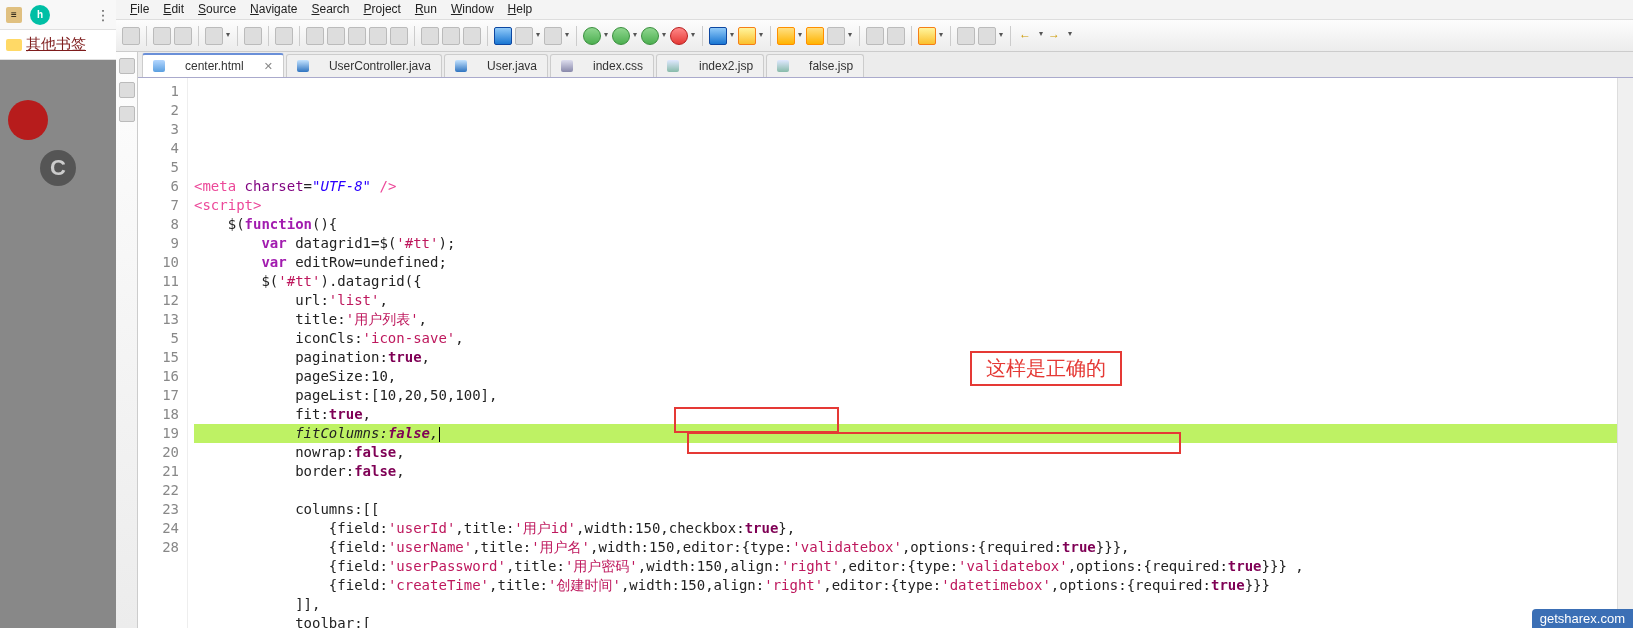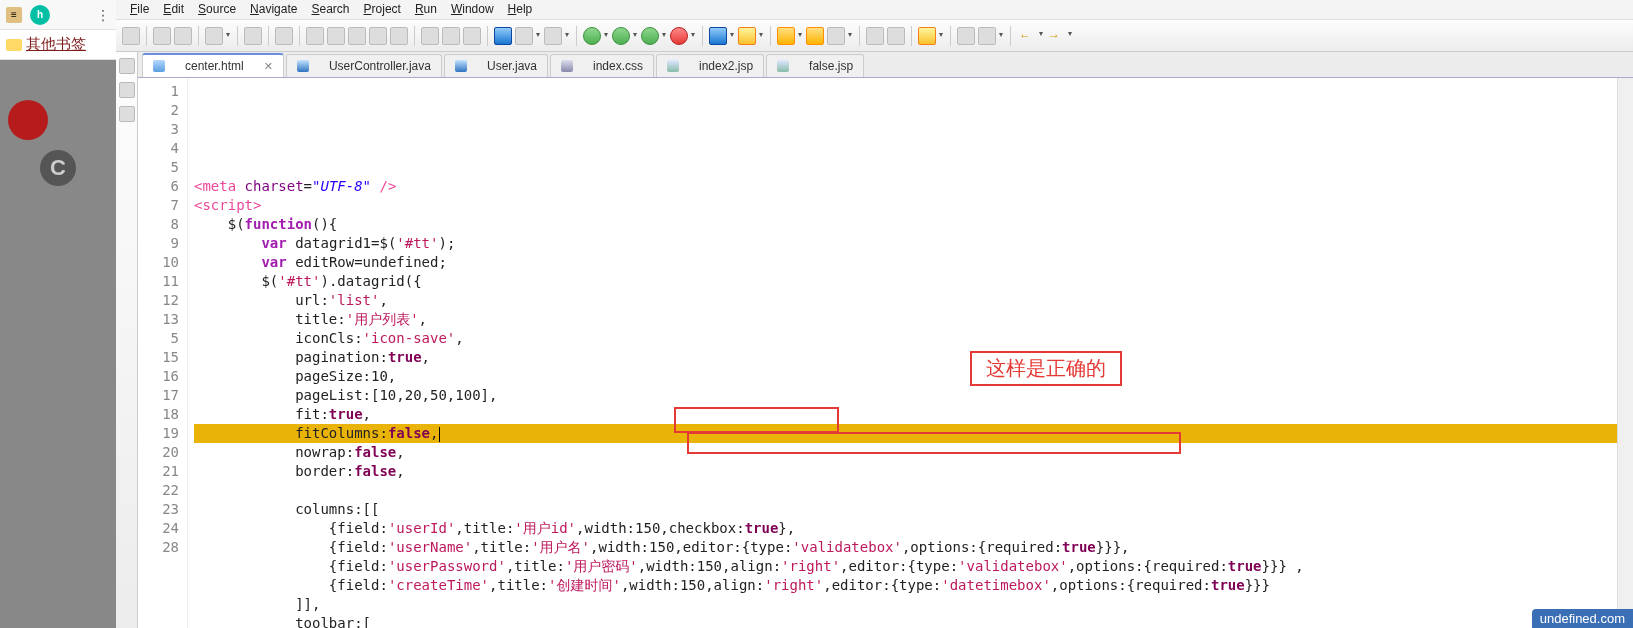--- a/index.html
+++ b/index.html
@@ -60,21 +60,21 @@
 .tab .icon.java { background:linear-gradient(#c4e3ff,#2f74c0); border-radius:2px; }
 .tab .icon.css { background:linear-gradient(#dde,#88a); border-radius:2px; }
 .tab .icon.jsp { background:linear-gradient(#e0e8ff,#8ba); border-radius:2px; }
 .tab .close { color:#888; font-size:11px; }
 
 
 .code-wrap { flex:1; display:flex; position:relative; overflow:hidden; font-family:Consolas,monospace; font-size:14px; }
 .lnums { width:50px; text-align:right; padding:4px 8px 4px 4px; background:#fff; color:#888; border-right:1px solid #eee; line-height:19px; user-select:none; }
 .code { flex:1; padding:4px 0 4px 6px; white-space:pre; line-height:19px; color:#222; position:relative; }
 .code .line { display:block; height:19px; }
-.code .hl-line { background:#eab308; }
+.code .hl-line { background:#bef264;font-style:italic; }
 .cursor::after { content:""; display:inline-block; width:1px; height:15px; background:#000; vertical-align:middle; margin-left:1px; }
 
 
 .kw { color:#a21caf; font-weight:bold; }
 .str { color:#be185d; }
 .bool { color:#7f0055; font-weight:bold; }
 .tag { color:#ec4899; }
 .attr { color:#7f007f; }
 .attrv { color:#2a00ff; font-style:italic; }
 
@@ -239,13 +239,13 @@
           <div class="anno-box1" style="left:499px; top:354px; width:494px; height:22px;"></div>
           <div class="anno-text-box" style="left:782px; top:273px;">这样是正确的</div>
         <span class="line"><span class="tag">&lt;meta</span> <span class="attr">charset</span>=<span class="attrv">"UTF-8"</span> <span class="tag">/&gt;</span></span><span class="line"><span class="tag">&lt;script&gt;</span></span><span class="line">    $(<span class="kw">function</span>(){</span><span class="line">        <span class="kw">var</span> datagrid1=$(<span class="str">'#tt'</span>);</span><span class="line">        <span class="kw">var</span> editRow=undefined;</span><span class="line">        $(<span class="str">'#tt'</span>).datagrid({</span><span class="line">            url:<span class="str">'list'</span>,</span><span class="line">            title:<span class="str">'用户列表'</span>,</span><span class="line">            iconCls:<span class="str">'icon-save'</span>,</span><span class="line">            pagination:<span class="bool">true</span>,</span><span class="line">            pageSize:10,</span><span class="line">            pageList:[10,20,50,100],</span><span class="line">            fit:<span class="bool">true</span>,</span><span class="line hl-line">            fitColumns:<span class="bool">false</span>,<span class="cursor"></span></span><span class="line">            nowrap:<span class="bool">false</span>,</span><span class="line">            border:<span class="bool">false</span>,</span><span class="line"></span><span class="line">            columns:[[</span><span class="line">                {field:<span class="str">'userId'</span>,title:<span class="str">'用户id'</span>,width:150,checkbox:<span class="bool">true</span>},</span><span class="line">                {field:<span class="str">'userName'</span>,title:<span class="str">'用户名'</span>,width:150,editor:{type:<span class="str">'validatebox'</span>,options:{required:<span class="bool">true</span>}}},</span><span class="line">                {field:<span class="str">'userPassword'</span>,title:<span class="str">'用户密码'</span>,width:150,align:<span class="str">'right'</span>,editor:{type:<span class="str">'validatebox'</span>,options:{required:<span class="bool">true</span>}}} ,</span><span class="line">                {field:<span class="str">'createTime'</span>,title:<span class="str">'创建时间'</span>,width:150,align:<span class="str">'right'</span>,editor:{type:<span class="str">'datetimebox'</span>,options:{required:<span class="bool">true</span>}}}</span><span class="line">            ]],</span><span class="line">            toolbar:[</span></div>
         <div class="vscroll"></div>
       </div>
     </div>
   </div>
 
 </div>
 
-<div class="watermark">undefined.com</div>
+<div class="watermark">getsharex.com</div>
 
 </body></html>

